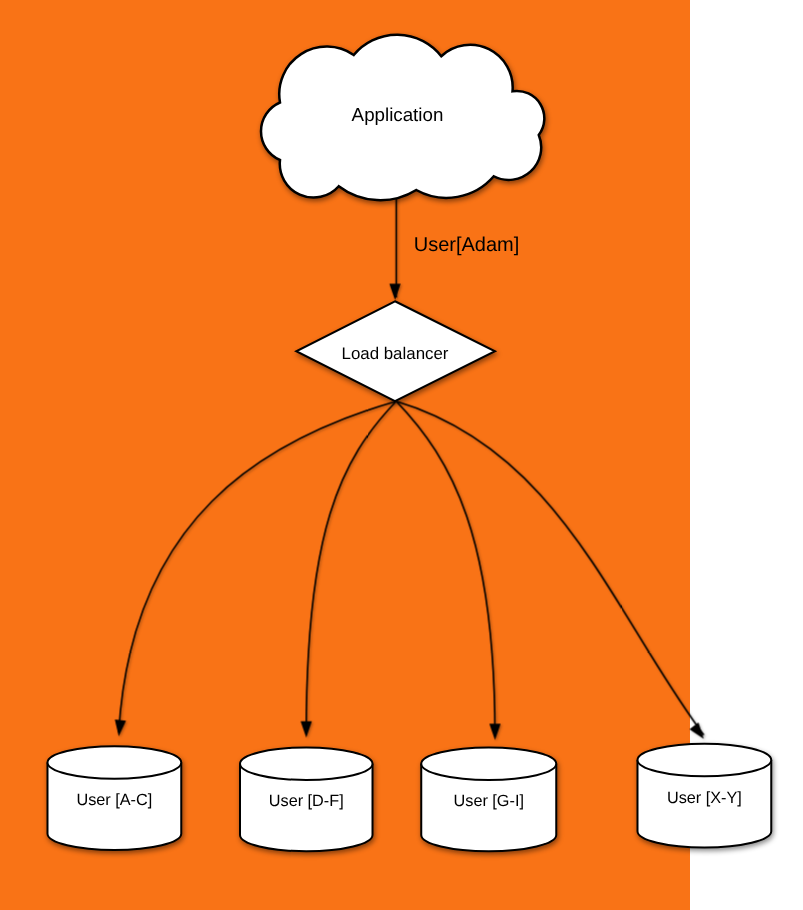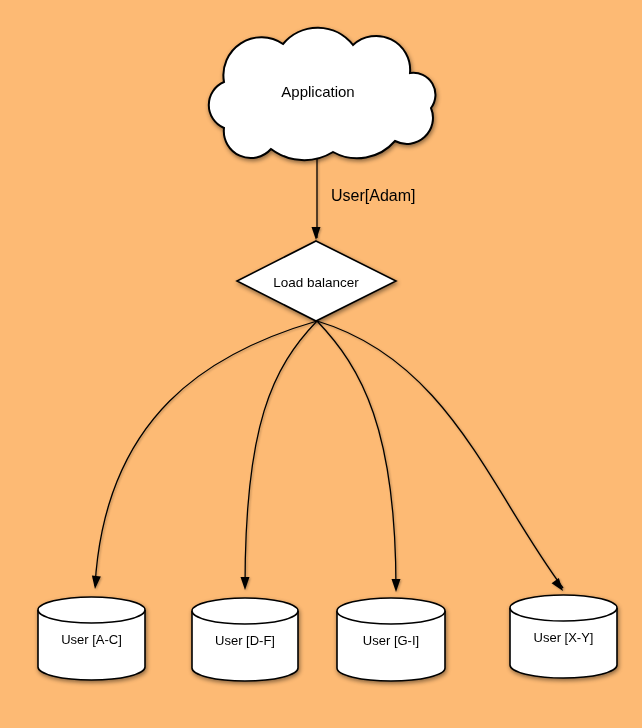--- a/index.html
+++ b/index.html
@@ -6,23 +6,23 @@
     margin: 0;
     padding: 0;
     background: #ffffff;
     width: 642px;
     height: 728px;
     overflow: hidden;
     font-family: "Liberation Sans", sans-serif;
   }
   .stage {
     position: relative;
-    width: 642px;
+    width: 552px;
     height: 728px;
-    background: #fdba74;
+    background: #f97316;
   }
   svg { display: block; }
   .shape {
     fill: #ffffff;
     stroke: #000000;
   }
   .shapes { filter: drop-shadow(1px 2px 2px rgba(0,0,0,0.45)); }
   .connectors { filter: drop-shadow(1px 1px 1px rgba(0,0,0,0.3)); }
   .edge {
     fill: none;

